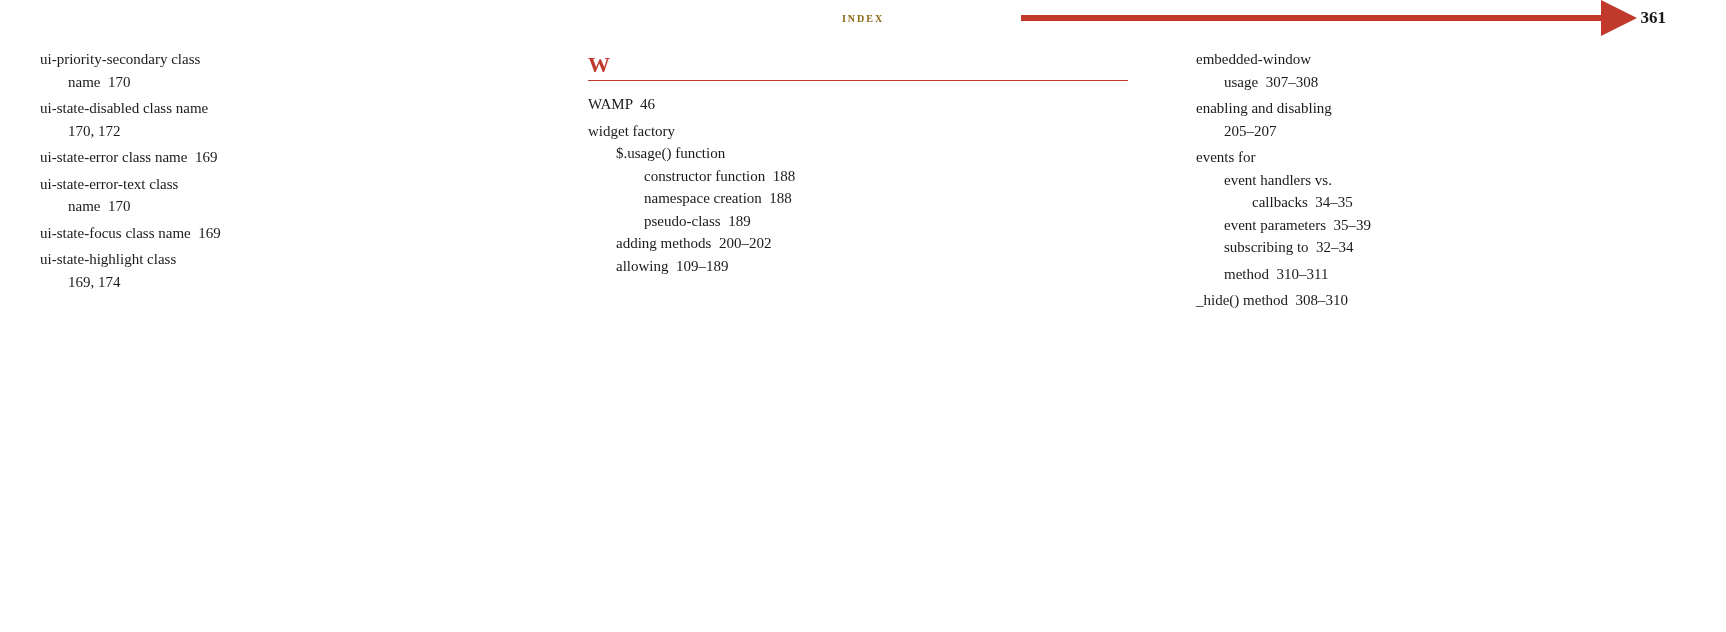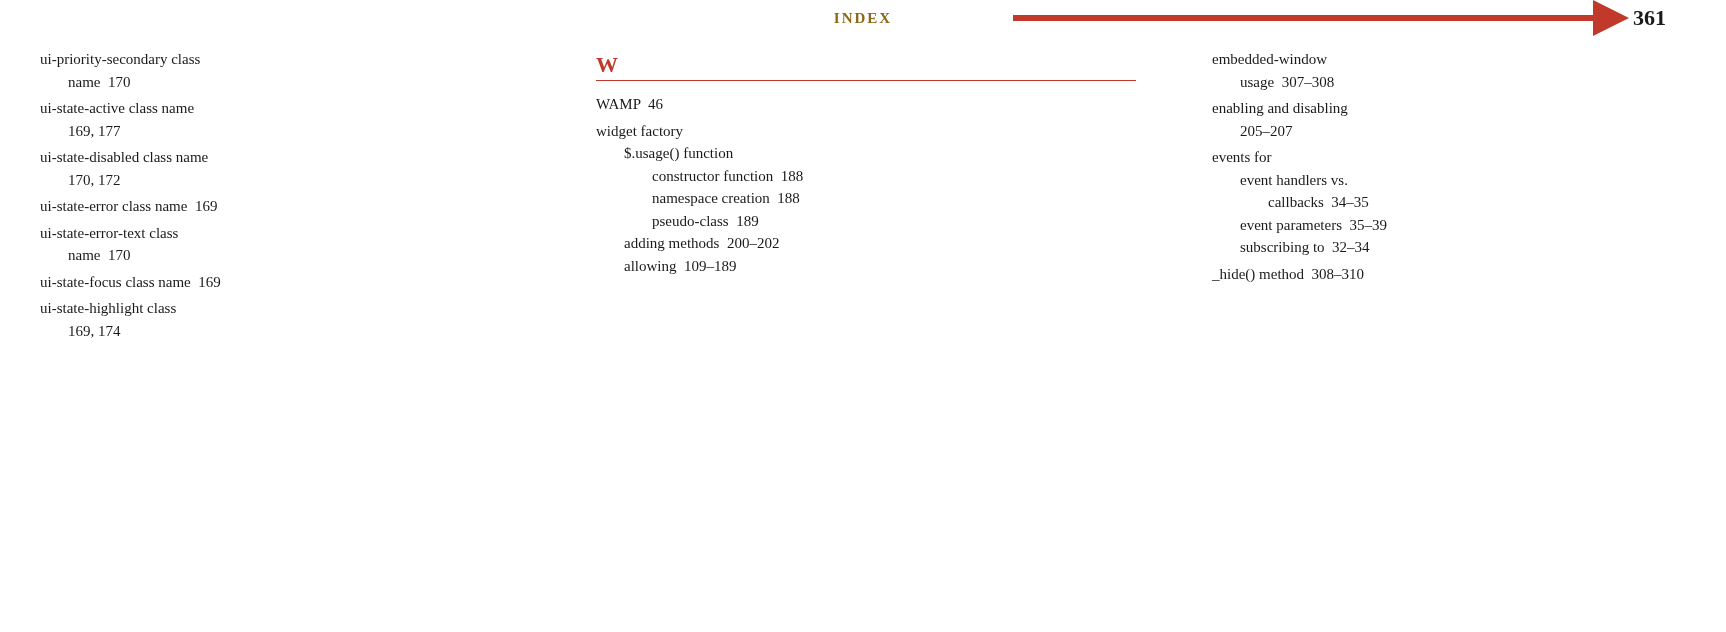--- a/index.html
+++ b/index.html
@@ -24,21 +24,21 @@
       align-items: center;
       justify-content: center;
       padding: 18px 60px 10px 60px;
       position: relative;
       border-bottom: none;
     }
 
     .header-index {
       font-family: Georgia, serif;
       font-weight: bold;
-      font-size: 15px;
+      font-size: 10px;
       letter-spacing: 2px;
       color: #8B6914;
       text-transform: uppercase;
       position: absolute;
       left: 50%;
       transform: translateX(-50%);
     }
 
     .header-arrow-container {
       position: absolute;
@@ -59,29 +59,29 @@
       width: 0;
       height: 0;
       border-top: 18px solid transparent;
       border-bottom: 18px solid transparent;
       border-left: 36px solid #c0392b;
     }
 
     .header-page-num {
       font-family: Georgia, serif;
       font-weight: bold;
-      font-size: 22px;
+      font-size: 17px;
       color: #1a1a1a;
       margin-left: 4px;
     }
 
     .content {
       display: flex;
       padding: 20px 40px 0 40px;
-      gap: 16px;
+      gap: 8px;
     }
 
     .column-left {
       width: 480px;
       flex-shrink: 0;
     }
 
     .column-middle {
       width: 600px;
       flex-shrink: 0;
@@ -145,24 +145,20 @@
 
 <div class="content">
 
   <div class="column-left">
 
     <div class="index-entry">
       <span class="entry-line">ui-priority-secondary class</span>
       <span class="sub-entry">name &nbsp;170</span>
     </div>
 
-    <div class="index-entry">
-      <span class="entry-line">ui-state-active class name</span>
-      <span class="sub-entry">169, 177</span>
-    </div>
 
 
     <div class="index-entry">
       <span class="entry-line">ui-state-disabled class name</span>
       <span class="sub-entry">170, 172</span>
     </div>
 
     <div class="index-entry">
       <span class="entry-line">ui-state-error class name &nbsp;169</span>
     </div>
@@ -221,20 +217,21 @@
 
     <div class="index-entry">
       <span class="entry-line">events for</span>
       <span class="sub-entry">event handlers vs.</span>
       <span class="sub-sub-entry">callbacks &nbsp;34–35</span>
       <span class="sub-entry">event parameters &nbsp;35–39</span>
       <span class="sub-entry">subscribing to &nbsp;32–34</span>
     </div>
 
     <div class="index-entry">
+      <span class="sub-entry">method &nbsp;310–311</span>
     </div>
 
     <div class="index-entry">
       <span class="entry-line">_hide() method &nbsp;308–310</span>
     </div>
 
   </div>
 
 </div>
 

